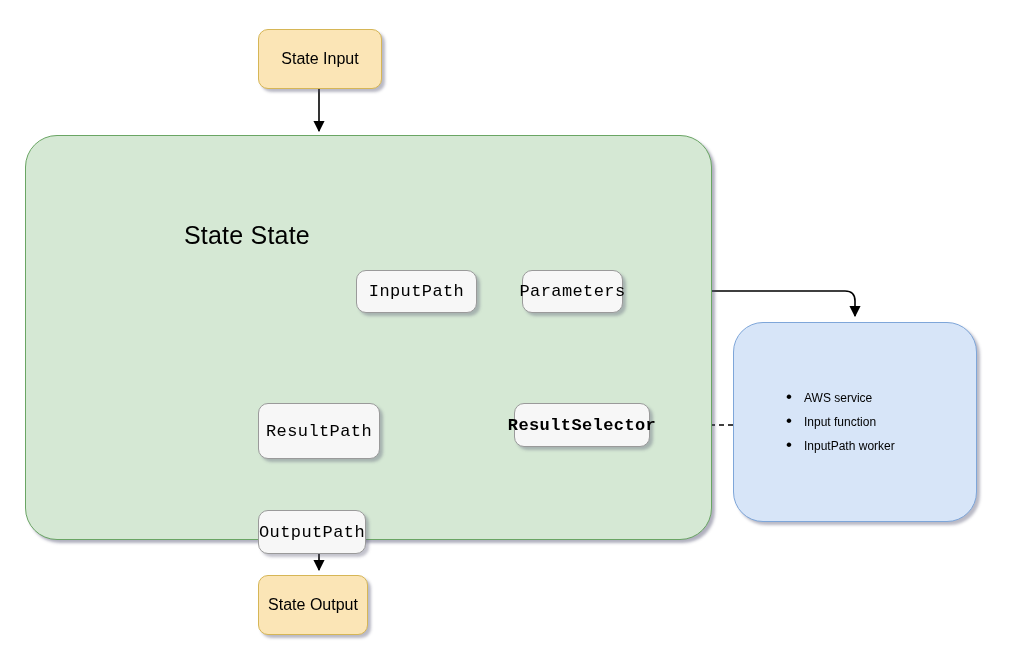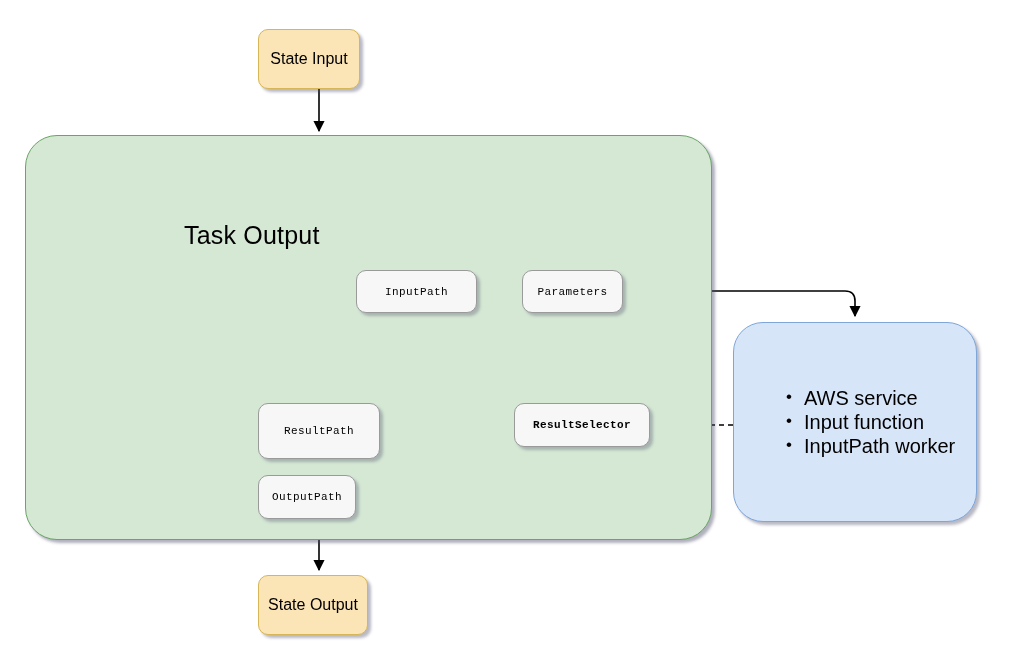--- a/index.html
+++ b/index.html
@@ -68,21 +68,21 @@
     left: 0;
     right: 0;
     top: 50%;
     transform: translateY(-50%);
     margin: 0;
     padding: 0;
     list-style: none;
     text-align: left;
   }
   .bullet-list li {
-    font-size: 20px;
+    font-size: 12px;
     line-height: 24px;
     color: #000;
     padding-left: 70px;
     position: relative;
     white-space: nowrap;
   }
   .bullet-list li::before {
     content: "\2022";
     position: absolute;
     left: 52px;
@@ -101,21 +101,21 @@
     color: #000;
   }
 
   
   .field {
     border-radius: 10px;
     border: 1.2px solid #9a9a9a;
     background: #f7f7f7;
     box-shadow: 3px 3px 3px rgba(80, 80, 110, 0.35);
     font-family: "Liberation Mono", "DejaVu Sans Mono", monospace;
-    font-size: 11px;
+    font-size: 17px;
     letter-spacing: 0.4px;
     color: #000;
     white-space: nowrap;
   }
 </style>
 </head>
 <body>
 
 <div id="canvas">
 
@@ -141,38 +141,38 @@
     <path d="M 733 425 L 656 425" fill="none" stroke="#000000" stroke-width="1.6" stroke-dasharray="5 4" marker-end="url(#arrow)"></path>
 
     <path d="M 514 425 L 386 425" fill="none" stroke="#000000" stroke-width="1.6" marker-end="url(#arrow)"></path>
 
     <path d="M 319 447 L 319 478" fill="none" stroke="#000000" stroke-width="1.6" marker-end="url(#arrow)"></path>
 
     <path d="M 319 526 L 319 570" fill="none" stroke="#000000" stroke-width="1.6" marker-end="url(#arrow)"></path>
   </svg>
 
   <div class="node region" style="left:25px; top:135px; width:687px; height:405px;">
-    <span class="region-label" style="left:158px; top:85px;">Task Output</span>
+    <span class="region-label" style="left:158px; top:85px;">State State</span>
   </div>
 
   <div class="node region-blue" style="left:733px; top:322px; width:244px; height:200px;">
     <ul class="bullet-list">
       <li>AWS service</li>
       <li>Input function</li>
       <li>InputPath worker</li>
     </ul>
   </div>
 
-  <div class="node terminal" style="left:258px; top:29px; width:102px; height:60px;">State Input</div>
+  <div class="node terminal" style="left:258px; top:29px; width:124px; height:60px;">State Input</div>
 
   <div class="node terminal" style="left:258px; top:575px; width:110px; height:60px;">State Output</div>
 
   <div class="node field" style="left:356px; top:270px; width:121px; height:43px;">InputPath</div>
 
   <div class="node field" style="left:522px; top:270px; width:101px; height:43px;">Parameters</div>
 
   <div class="node field" style="left:514px; top:403px; width:136px; height:44px;font-weight:bold;">ResultSelector</div>
 
   <div class="node field" style="left:258px; top:403px; width:122px; height:56px;">ResultPath</div>
 
-  <div class="node field" style="left:258px; top:475px; width:98px; height:44px;">OutputPath</div>
+  <div class="node field" style="left:258px; top:510px; width:108px; height:44px;">OutputPath</div>
 
 </div>
 
 </body></html>

